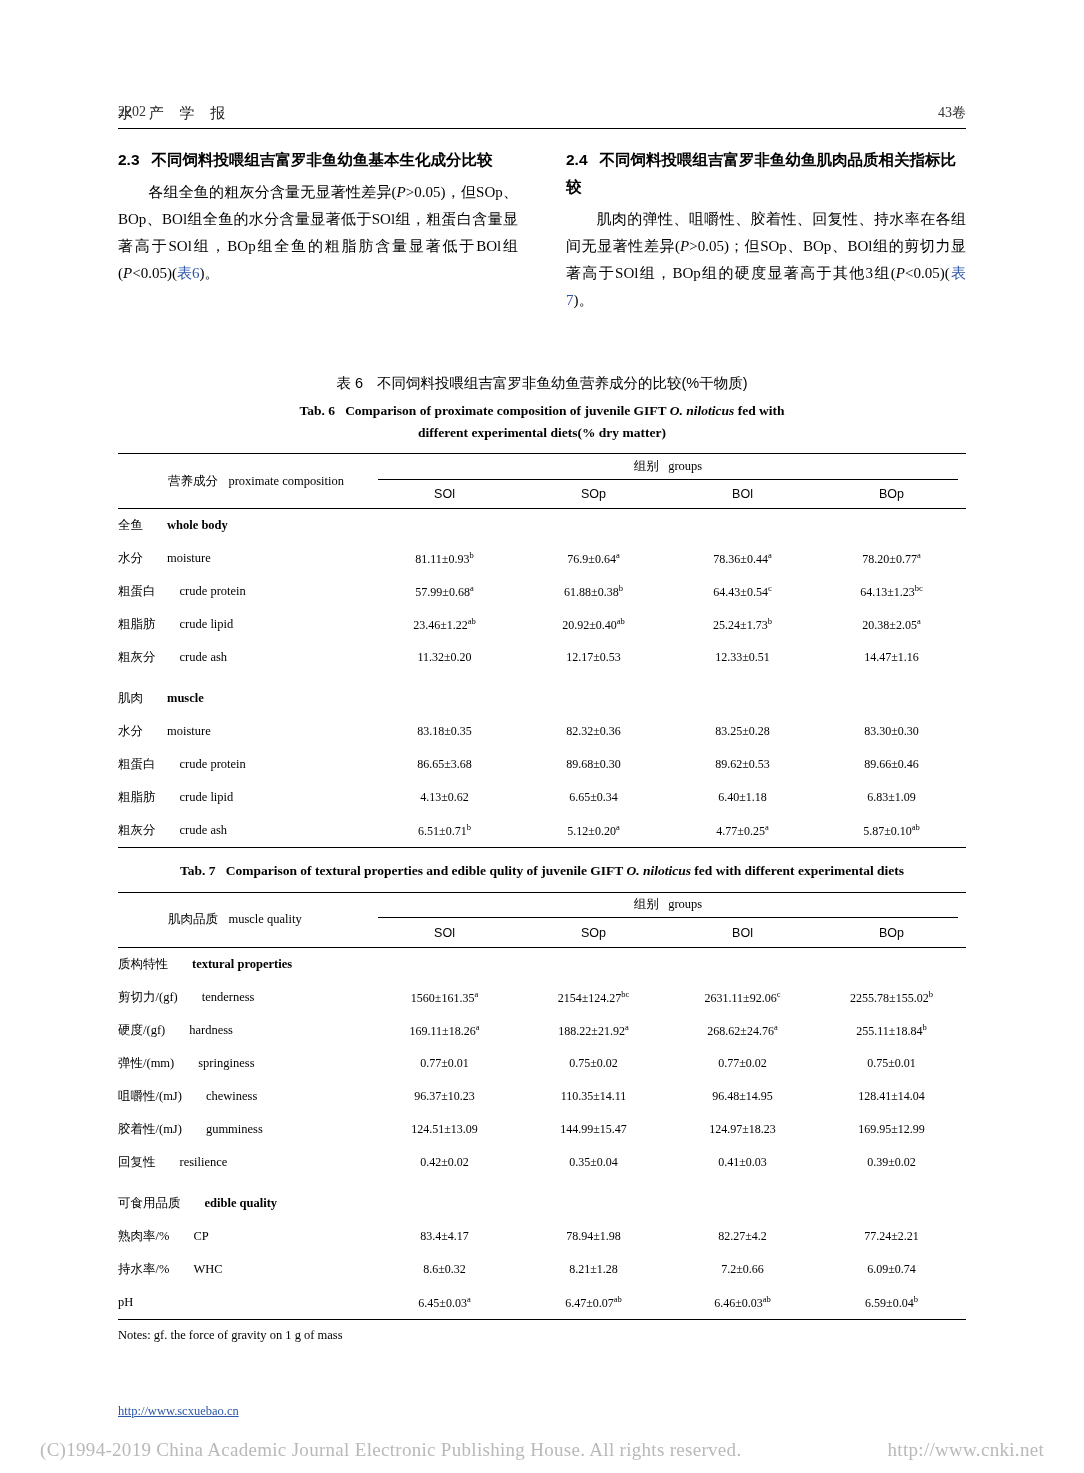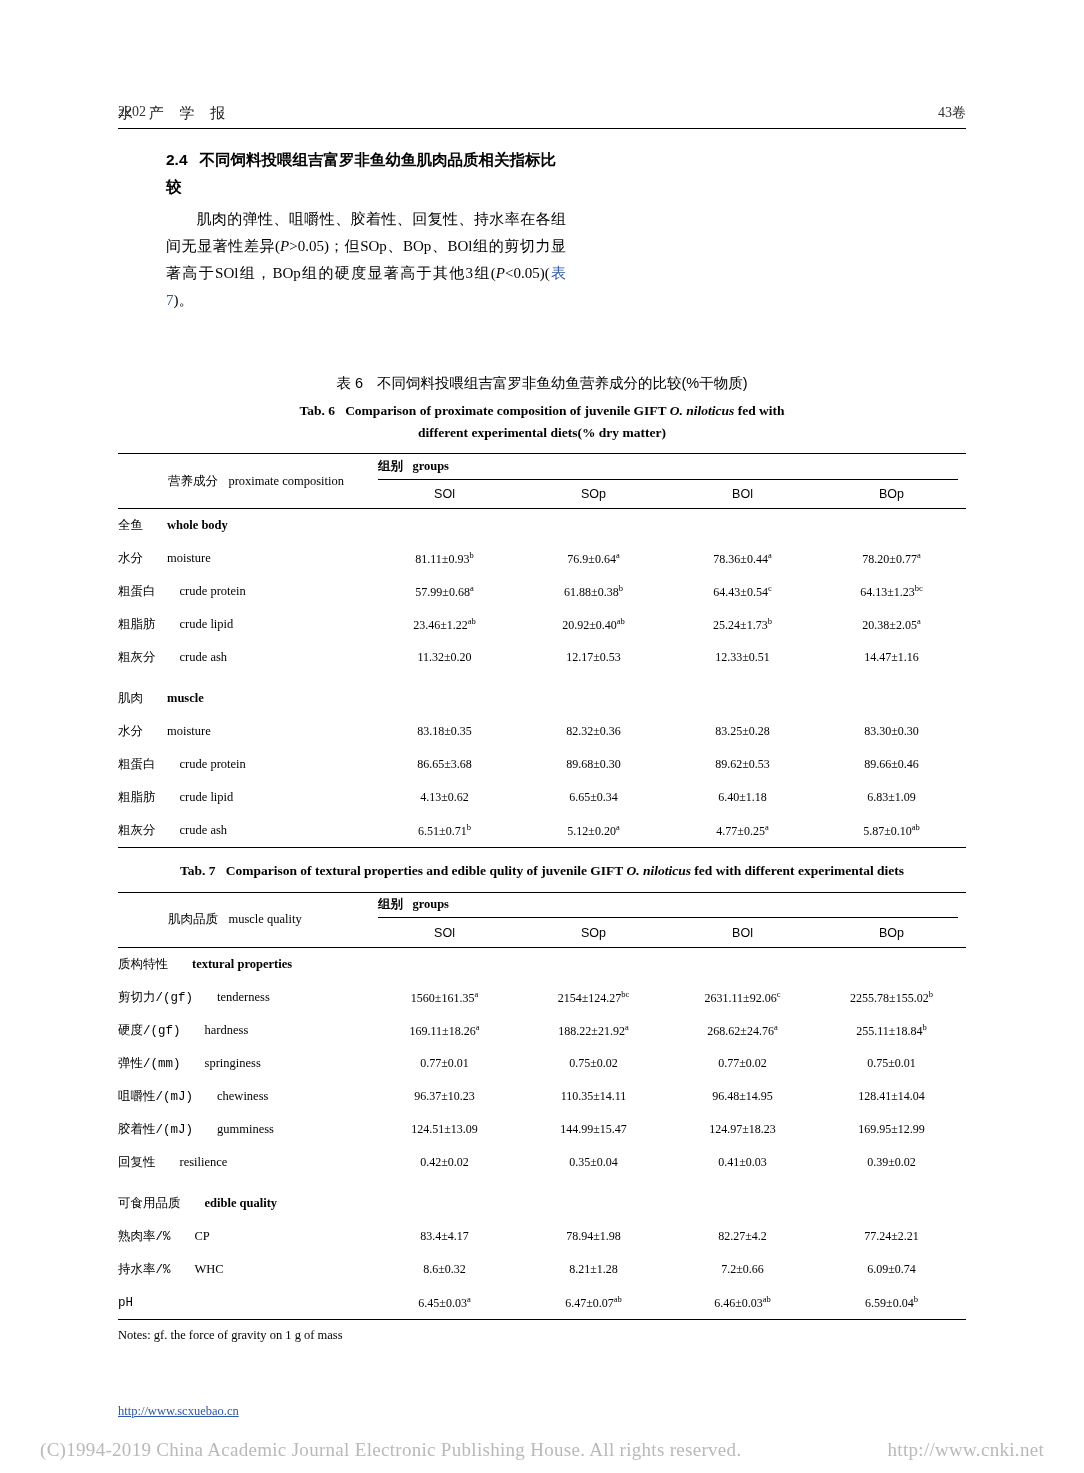--- a/index.html
+++ b/index.html
@@ -66,27 +66,27 @@
   table.t td, table.t th { padding:0; vertical-align:middle; }
   .rule-top td { border-top:1.6px solid #000; }
   .rule-mid td { border-top:1px solid #000; }
   .rule-bot td { border-bottom:1.6px solid #000; }
 
   .hdr-cell {
     text-align:center; font-size:12.5px; height:28px;
     font-family:"Liberation Sans", sans-serif;
   }
   .grp-span {
-    font-size:12.5px; height:26px;font-weight:bold;
+    text-align:center; font-size:12.5px; height:26px;
   }
   .grp-underline { border-bottom:1px solid #000; }
   .rowlabel {
     padding-left:18px; height:33px; font-size:12.5px; white-space:nowrap;
   }
-  .rowlabel .cn { font-family:Liberation Mono, monospace; }
+  .rowlabel .cn { font-family:Liberation Serif, serif; }
   .rowlabel .en { margin-left:24px; font-family:"Liberation Serif", serif; }
   .sub-head .rowlabel .en { font-weight:bold; }
   .val { text-align:center; font-size:12px; height:33px; white-space:nowrap; }
   sup { font-size:8.5px; vertical-align:super; }
 
   .notes {
     font-size:12.5px; line-height:1.55; margin-top:6px;
     font-family:"Liberation Sans", sans-serif;
   }
   .notes .en { font-family:"Liberation Serif", serif; }
@@ -112,20 +112,28 @@
 
   <div class="header">
     <span class="pgnum">2202</span>
     <span class="jtitle">水 产 学 报</span>
     <span class="vol">43卷</span>
   </div>
   <div class="header-rule"></div>
 
   <div class="cols">
 
+    <div class="col">
+      <div class="sec-title">
+        <span class="num">2.3</span><span>不同饲料投喂组吉富罗非鱼幼鱼基本生化成分比较</span>
+      </div>
+      <div class="para">
+        <span class="indent"></span>各组全鱼的粗灰分含量无显著性差异(<em>P</em>&gt;0.05)，但SOp、BOp、BOl组全鱼的水分含量显著低于SOl组，粗蛋白含量显著高于SOl组，BOp组全鱼的粗脂肪含量显著低于BOl组 (<em>P</em>&lt;0.05)(<span class="lnk">表6</span>)。
+      </div>
+    </div>
 
     <div class="col right">
       <div class="sec-title">
         <span class="num">2.4</span><span>不同饲料投喂组吉富罗非鱼幼鱼肌肉品质相关指标比较</span>
       </div>
       <div class="para">
         <span class="indent"></span>肌肉的弹性、咀嚼性、胶着性、回复性、持水率在各组间无显著性差异(<em>P</em>&gt;0.05)；但SOp、BOp、BOl组的剪切力显著高于SOl组，BOp组的硬度显著高于其他3组(<em>P</em>&lt;0.05)(<span class="lnk">表7</span>)。
       </div>
     </div>
     <div class="clear"></div>

